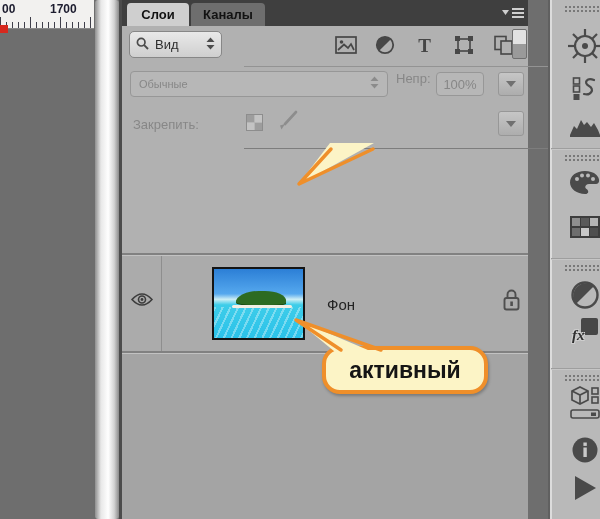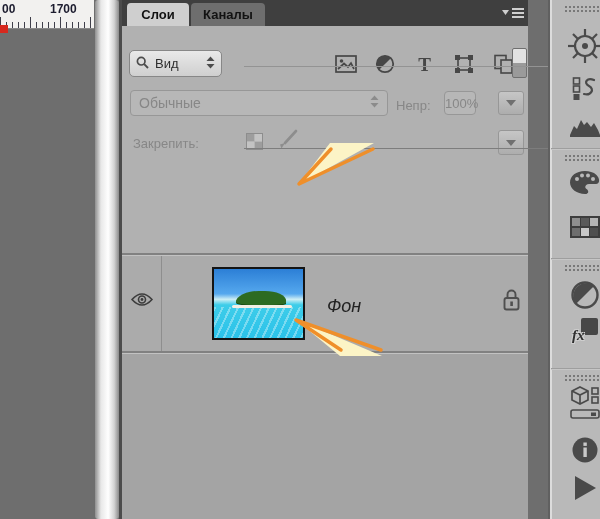--- a/index.html
+++ b/index.html
@@ -16,21 +16,21 @@
   .scroll-strip{position:absolute;left:95px;top:0;width:24px;height:519px;border-radius:3px;
       background:linear-gradient(90deg,#8f8f8f 0,#e8e8e8 25%,#ffffff 55%,#d2d2d2 80%,#8a8a8a 100%);}
   .strip-seam{position:absolute;left:119px;top:0;width:3px;height:519px;background:#4c4c4c;}
   
   .panel{position:absolute;left:122px;top:0;width:406px;height:519px;background:#b1b1b1;border-right:2px solid #6f6f6f;}
   .tabbar{position:absolute;left:0;top:0;width:100%;height:26px;background:#3f3f3f;}
   .tab{position:absolute;top:3px;height:23px;border-radius:4px 4px 0 0;background:#6e6e6e;
        color:#121212;font-size:13px;font-weight:bold;text-align:center;line-height:23px;}
   .tab.active{background:#cfcfcf;}
   .panel-menu{position:absolute;right:4px;top:6px;width:22px;height:14px;cursor:pointer;}
-  .frow{position:absolute;left:0;width:100%;margin-top:19px;}
+  .frow{position:absolute;left:0;width:100%;}
   .kind-combo{position:absolute;left:7px;top:5px;width:93px;height:27px;background:linear-gradient(#e9e9e9,#cfcfcf);
       border:1px solid #878787;border-radius:5px;display:flex;align-items:center;padding:0 6px;box-sizing:border-box;gap:6px;}
   .kind-combo .lbl{font-size:13px;color:#2e2e2e;flex:1;}
   .ficons{position:absolute;left:208px;top:2px;width:185px;height:34px;display:flex;align-items:center;justify-content:space-between;padding:0 2px;}
   .ficon{width:28px;height:26px;display:flex;align-items:center;justify-content:center;}
   .tletter{font-family:"Liberation Serif",serif;font-size:19px;font-weight:bold;color:#464646;line-height:1;}
   .ftoggle{position:absolute;left:390px;top:3px;width:15px;height:30px;border:1px solid #6f6f6f;border-radius:2px;
       background:linear-gradient(#e2e2e2 0 50%,#9a9a9a 50% 100%);box-sizing:border-box;}
   .sel-dis{background:#b7b7b7;border:1px solid #979797;border-radius:4px;display:flex;align-items:center;box-sizing:border-box;}
   .dimtxt{color:#878787;}
@@ -155,28 +155,28 @@
               <rect x="8" y="6" width="11" height="13" fill="#b1b1b1" stroke="#474747" stroke-width="1.6"></rect>
             </svg>
           </span>
       </div>
       <div class="ftoggle"></div>
     </div>
     <div class="hline" style="top:66px;background:#939393"></div>
 
     <div class="frow" style="top:67px;height:33px">
       <div class="sel-dis" style="position:absolute;left:8px;top:4px;width:258px;height:26px;padding:0 8px">
-        <span class="dimtxt" style="font-size:14px;flex:1">Обычные</span>
+        <span class="dimtxt" style="font-size:11px;flex:1">Обычные</span>
         <span><svg width="9" height="13" viewBox="0 0 9 13">
               <polygon points="0.5,5 8.5,5 4.5,0.5" fill="#8b8b8b"></polygon>
               <polygon points="0.5,8 8.5,8 4.5,12.5" fill="#8b8b8b"></polygon>
             </svg></span>
       </div>
-      <span class="dimtxt" style="position:absolute;left:274px;top:12px;font-size:13px">Непр:</span>
-      <div class="sel-dis" style="position:absolute;left:322px;top:5px;width:32px;height:24px;">
+      <span class="dimtxt" style="position:absolute;left:274px;top:4px;font-size:13px">Непр:</span>
+      <div class="sel-dis" style="position:absolute;left:314px;top:5px;width:48px;height:24px;justify-content:center">
         <span class="dimtxt" style="font-size:13px">100%</span>
       </div>
       <div class="arrow-btn" style="position:absolute;left:376px;top:5px;width:26px;height:24px">
         <svg width="10" height="6" viewBox="0 0 10 6">
             <polygon points="0,0 10,0 5,6" fill="#707070"></polygon>
           </svg>
       </div>
     </div>
 
     <div class="frow" style="top:100px;height:49px">
@@ -215,21 +215,21 @@
               <circle cx="11" cy="7.5" r="1.4" fill="#3c3c3c"></circle>
             </svg>
         </span>
       </div>
       <div class="lcontent rowgray">
         <div class="thumb2">
           <div class="sparkle"></div>
           <div class="island"></div>
           <div class="beach"></div>
         </div>
-        <span class="lname" style="left:165px;top:40px;font-style:italic;font-size:18px">Фон</span>
+        <span class="lname" style="left:165px;top:40px;font-size:15px">Фон</span>
         <span style="position:absolute;left:340px;top:32px">
           <svg width="19" height="24" viewBox="0 0 19 24">
               <rect x="2.5" y="10" width="14" height="11.5" rx="2" fill="none" stroke="#4f4f4f" stroke-width="1.9"></rect>
               <path d="M5.5 10 V6.5 a4 4 0 0 1 8 0 V10" fill="none" stroke="#4f4f4f" stroke-width="1.9"></path>
               <rect x="8.3" y="13.5" width="2.6" height="4.5" fill="#4f4f4f"></rect>
             </svg>
         </span>
       </div>
     </div>
     <div class="divider" style="top:351px"></div>
@@ -327,20 +327,23 @@
           <rect x="12.4" y="11.5" width="3.4" height="9.5" fill="#c9c9c9"></rect>
         </svg>
     </div>
     <div class="dicon" style="top:474px">
       <svg width="26" height="28" viewBox="0 0 26 28">
           <polygon points="3,2 24,14 3,26" fill="#4a4a4a"></polygon>
         </svg>
     </div>
   </div>
 
+  <div class="callout" style="left:322px;top:346px;width:166px;height:48px">
+    <span>активный</span>
+  </div>
   <svg class="tails" width="600" height="519" viewBox="0 0 600 519">
     <polygon points="330,143 374,143 298,185" fill="#fcf4c6"></polygon>
     <path d="M331,149 L299,184 L373,149" fill="none" stroke="#ef8f2a" stroke-width="3.5" stroke-linecap="round" stroke-linejoin="round"></path>
     <polygon points="340,356 382,356 295,319" fill="#fcf4c6"></polygon>
     <path d="M341,350 L296,320 L381,350" fill="none" stroke="#ef8f2a" stroke-width="3.5" stroke-linecap="round" stroke-linejoin="round"></path>
   </svg>
 
 </div>
 
 </body></html>

